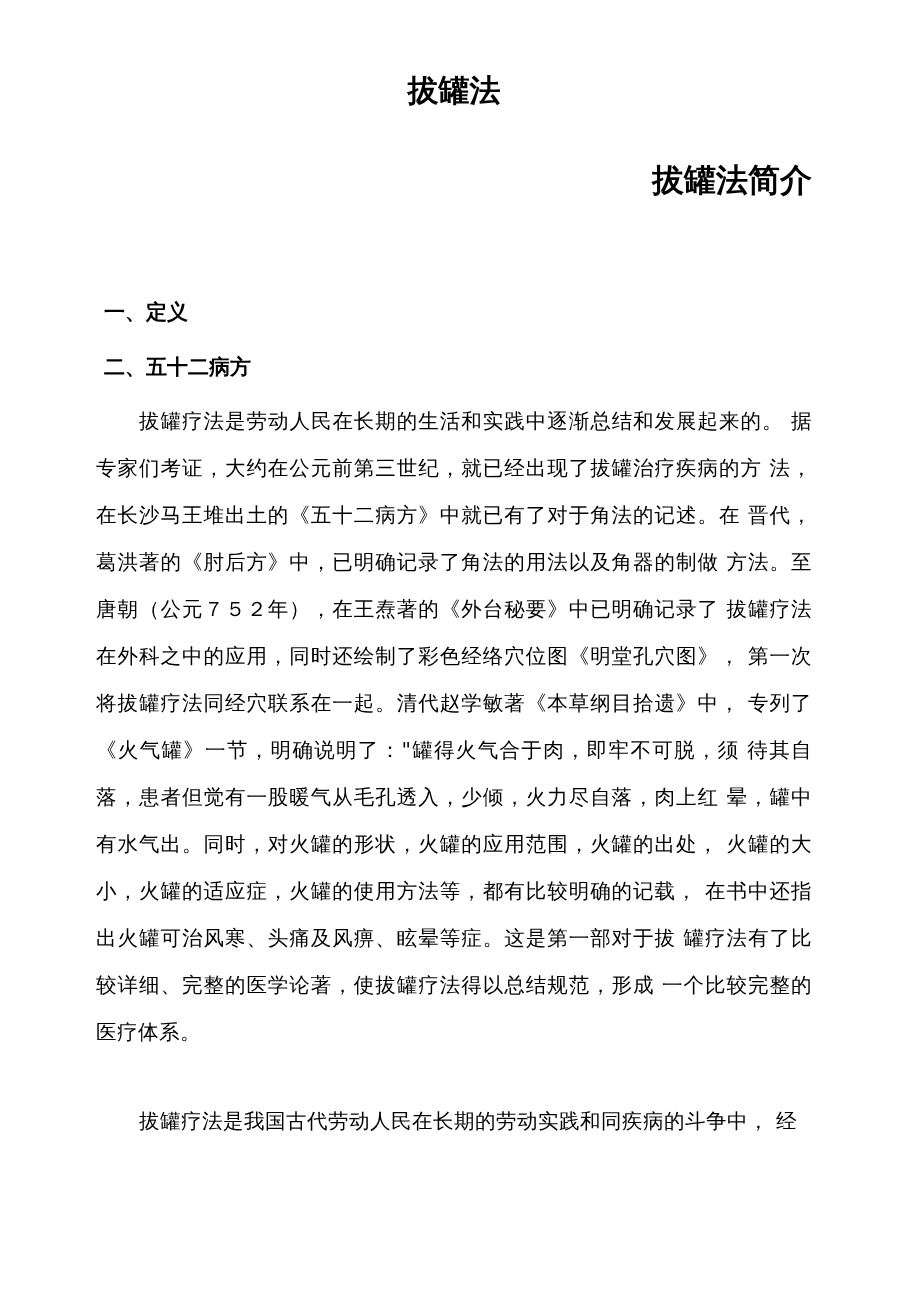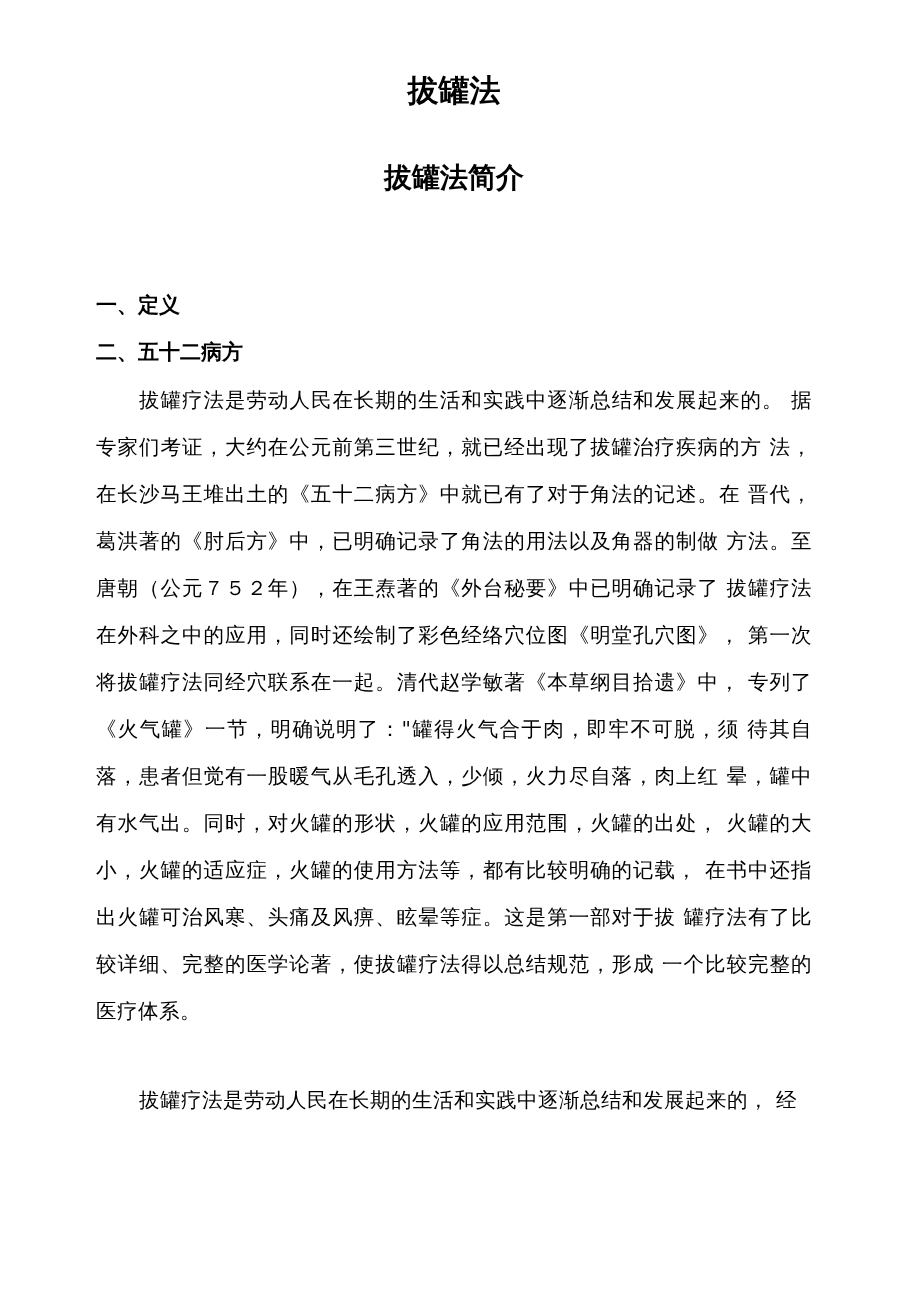--- a/index.html
+++ b/index.html
@@ -23,33 +23,33 @@
   }
   .doc-title {
     text-align: center;
     font-family: "DejaVu Sans", "Liberation Sans", sans-serif;
     font-weight: bold;
     font-size: 31px;
     line-height: 1.2;
     margin: 0 0 0 0;
   }
   .doc-subtitle {
-    text-align: center;
+    text-align: right;
     font-family: "DejaVu Sans", "Liberation Sans", sans-serif;
     font-weight: bold;
-    font-size: 28px;
+    font-size: 32px;
     line-height: 1.2;
     margin: 52px 0 0 0;
   }
   .section-heading {
-    font-family: Liberation Mono, monospace;
+    font-family: Liberation Sans, sans-serif;
     font-weight: bold;
     font-size: 21px;
     line-height: 47px;
-    margin: 0;
+    margin: 8px;
   }
   .section-heading.first {
     margin-top: 88px;
   }
   .body-para {
     font-size: 20.5px;
     line-height: 47px;
     text-align: justify;
     text-align-last: left;
     text-indent: 2.1em;
@@ -69,15 +69,15 @@
 
   <h2 class="doc-subtitle">拔罐法简介</h2>
 
   <h3 class="section-heading first">一、定义</h3>
 
 
   <h3 class="section-heading">二、五十二病方</h3>
 
   <p class="body-para">拔罐疗法是劳动人民在长期的生活和实践中逐渐总结和发展起来的。 据专家们考证，大约在公元前第三世纪，就已经出现了拔罐治疗疾病的方 法，在长沙马王堆出土的《五十二病方》中就已有了对于角法的记述。在 晋代，葛洪著的《肘后方》中，已明确记录了角法的用法以及角器的制做 方法。至唐朝（公元７５２年），在王焘著的《外台秘要》中已明确记录了 拔罐疗法在外科之中的应用，同时还绘制了彩色经络穴位图《明堂孔穴图》， 第一次将拔罐疗法同经穴联系在一起。清代赵学敏著《本草纲目拾遗》中， 专列了《火气罐》一节，明确说明了："罐得火气合于肉，即牢不可脱，须 待其自落，患者但觉有一股暖气从毛孔透入，少倾，火力尽自落，肉上红 晕，罐中有水气出。同时，对火罐的形状，火罐的应用范围，火罐的出处， 火罐的大小，火罐的适应症，火罐的使用方法等，都有比较明确的记载， 在书中还指出火罐可治风寒、头痛及风痹、眩晕等症。这是第一部对于拔 罐疗法有了比较详细、完整的医学论著，使拔罐疗法得以总结规范，形成 一个比较完整的医疗体系。</p>
 
-  <p class="body-para closing">拔罐疗法是劳动人民在长期的生活和实践中逐渐总结和发展起来的， 经</p>
+  <p class="body-para closing">拔罐疗法是我国古代劳动人民在长期的劳动实践和同疾病的斗争中， 经</p>
 
 </div>
 
 </body></html>

